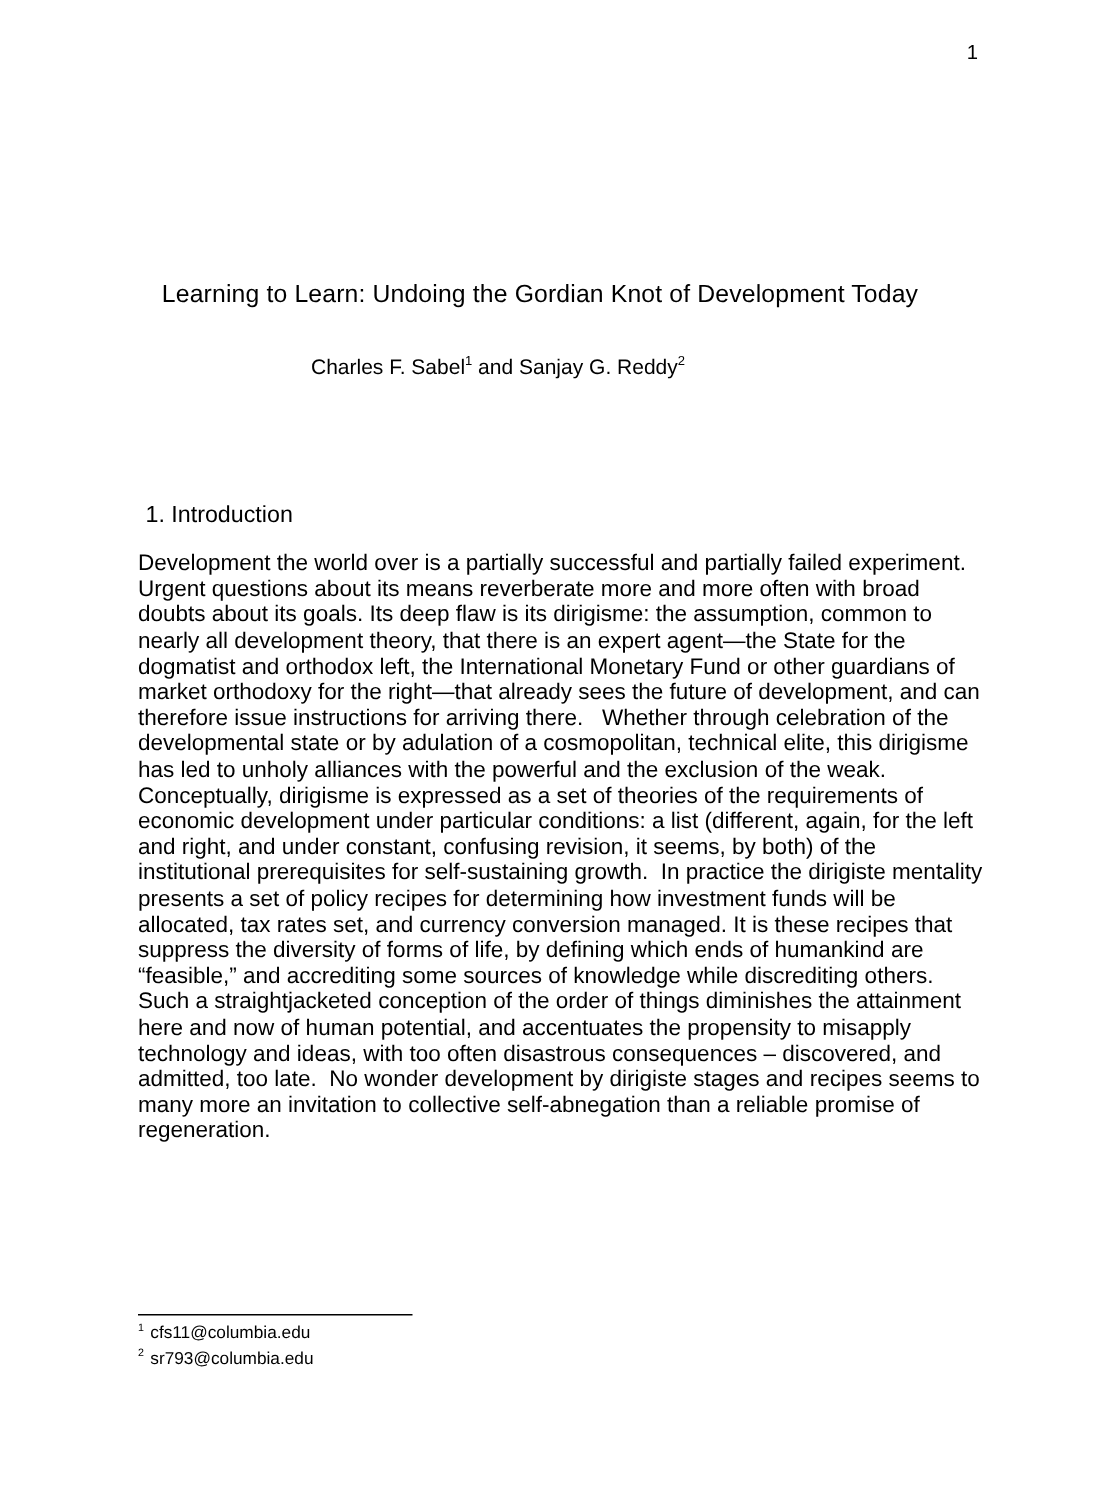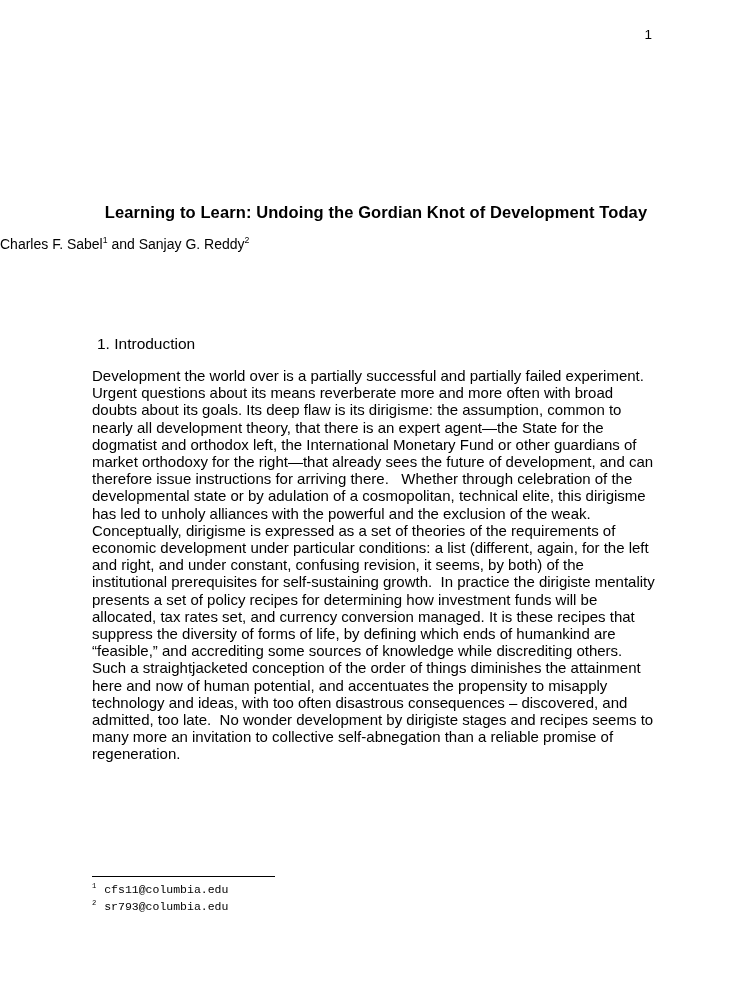--- a/index.html
+++ b/index.html
@@ -20,31 +20,32 @@
       position: absolute;
       top: 27px;
       right: 88px;
       font-size: 13.5px;
     }
     .title {
       position: absolute;
       top: 187px;
       left: 0;
       width: 720px;
-      margin: 16px;
+      margin: 0;
       text-align: center;
       font-size: 16.5px;
-      font-weight: bold;
+      font-weight: normal;
       letter-spacing: 0.1px;
     }
     .authors {
       position: absolute;
       top: 236px;
       left: 0;
       width: 664px;
+      text-align: center;
       font-size: 14px;
     }
     .section-heading {
       position: absolute;
       top: 330px;
       left: 92px;
       margin: 5px;
       font-size: 15.5px;
       font-weight: normal;
     }
@@ -69,21 +70,21 @@
       position: absolute;
       top: 876px;
       left: 92px;
       width: 183px;
       height: 0;
       border-top: 1px solid #000000;
     }
     .footnote {
       position: absolute;
       left: 92px;
-      font-family: Liberation Mono, monospace;
+      font-family: Liberation Sans, sans-serif;
       font-size: 11.5px;
       color: #000000;
     }
     .footnote-1 { top: 883px; }
     .footnote-2 { top: 900px; }
     .footnote .fn-text { padding-left: 1px; }
   </style>
 </head>
 <body>
 

